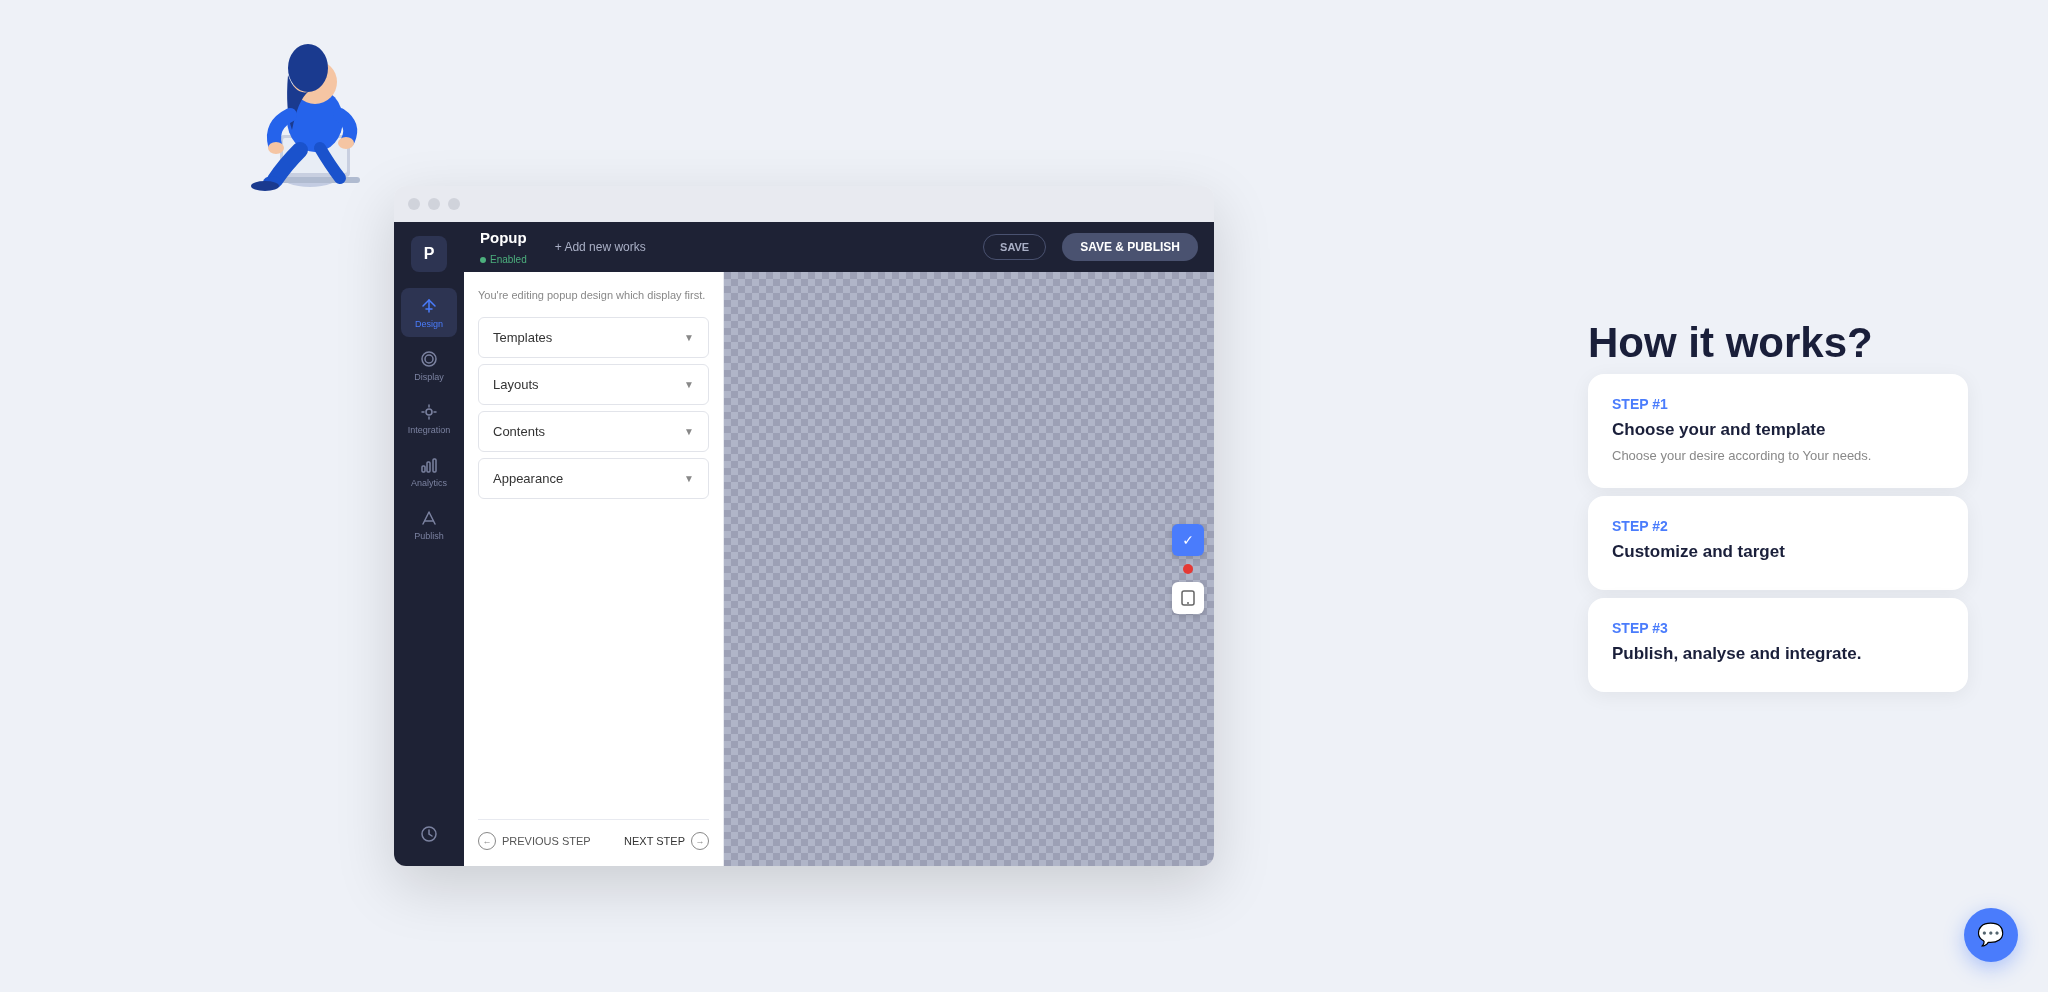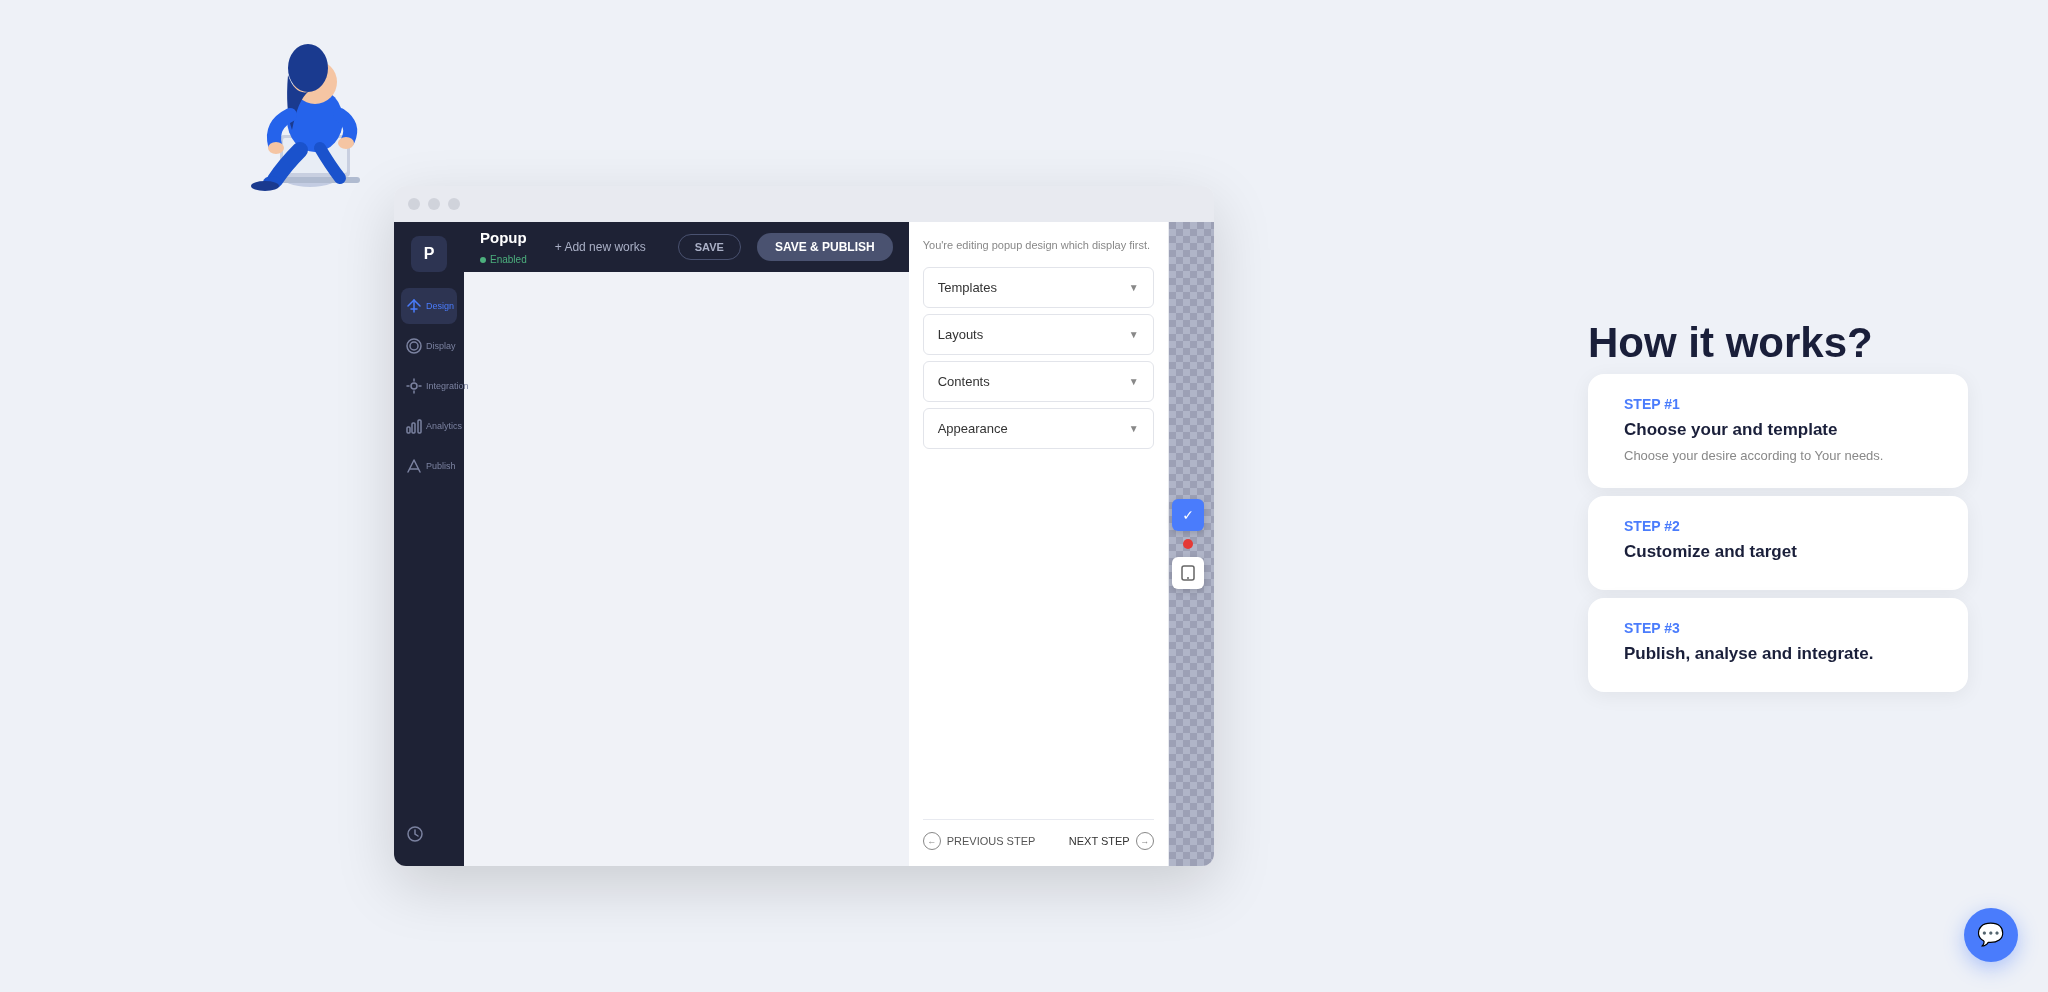--- a/index.html
+++ b/index.html
@@ -99,21 +99,21 @@
       justify-content: center;
       color: #fff;
       font-weight: 700;
       font-size: 16px;
       margin-bottom: 12px;
     }
 
     .sidebar-item {
       width: 56px;
       display: flex;
-      flex-direction: row;
+      flex-direction: column;
       align-items: center;
       padding: 8px 4px;
       border-radius: 8px;
       cursor: pointer;
       gap: 3px;
     }
 
     .sidebar-item.active {
       background: #2d3452;
     }
@@ -139,20 +139,21 @@
     }
 
     .sidebar-item.active .nav-label {
       color: #4a7cfc;
     }
 
     
     .app-content {
       flex: 1;
       display: flex;
+      flex-direction: column;
     }
 
     
     .app-topbar {
       height: 50px;
       background: #1e2235;
       display: flex;
       align-items: center;
       padding: 0 16px;
       gap: 16px;
@@ -347,21 +348,21 @@
     .hiw-title {
       font-size: 42px;
       font-weight: 800;
       color: #1a1f3a;
       line-height: 1.1;
     }
 
     .hiw-step-card {
       background: #fff;
       border-radius: 16px;
-      padding: 22px 36px;
+      padding: 22px 24px;
       box-shadow: 0 4px 20px rgba(0,0,0,0.06);
     }
 
     .step-number {
       font-size: 14px;
       font-weight: 700;
       color: #4a7cfc;
       margin-bottom: 8px;
     }
 

